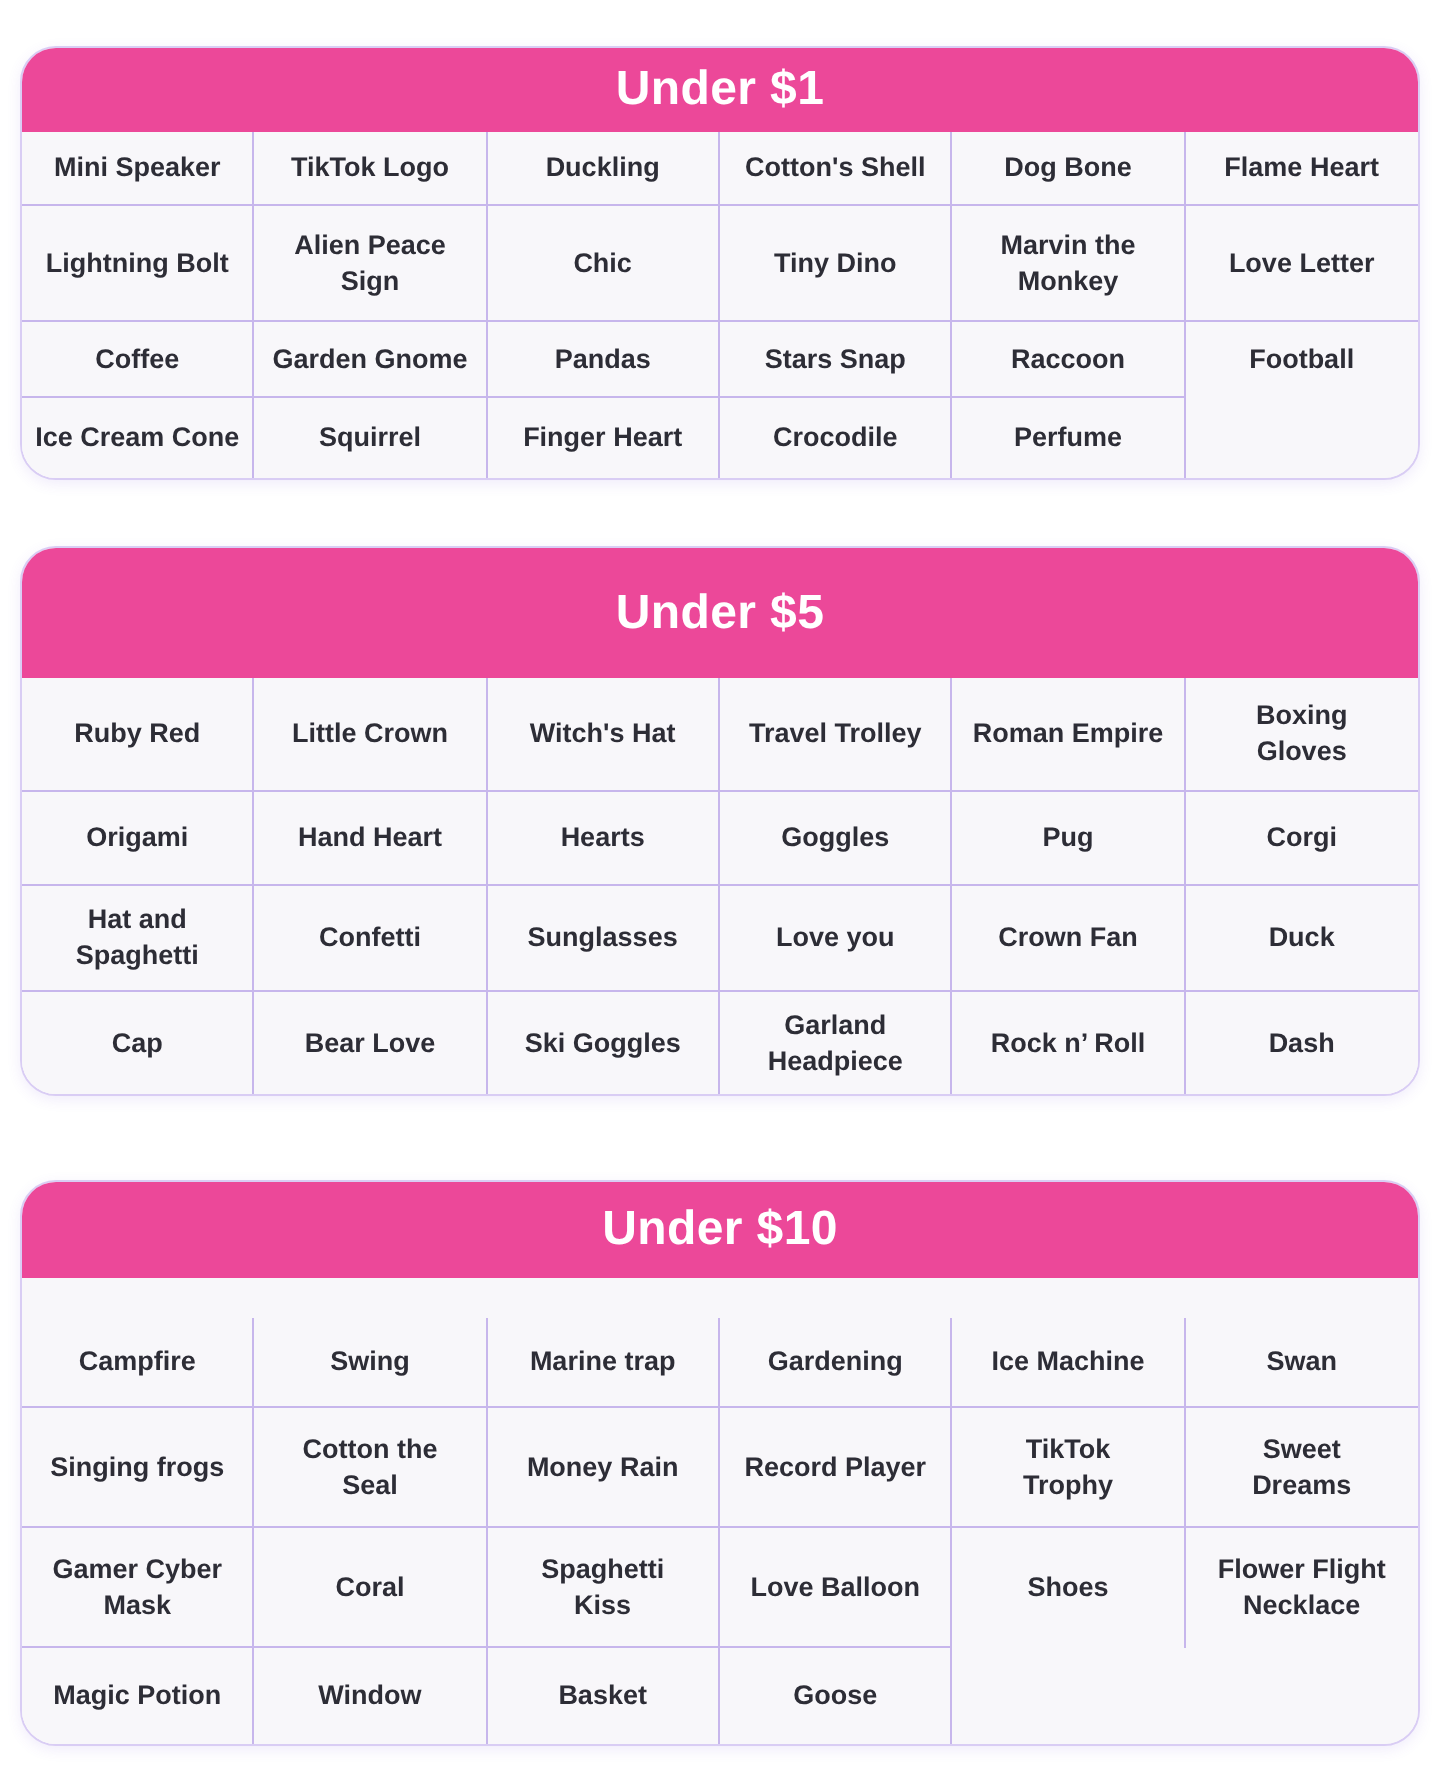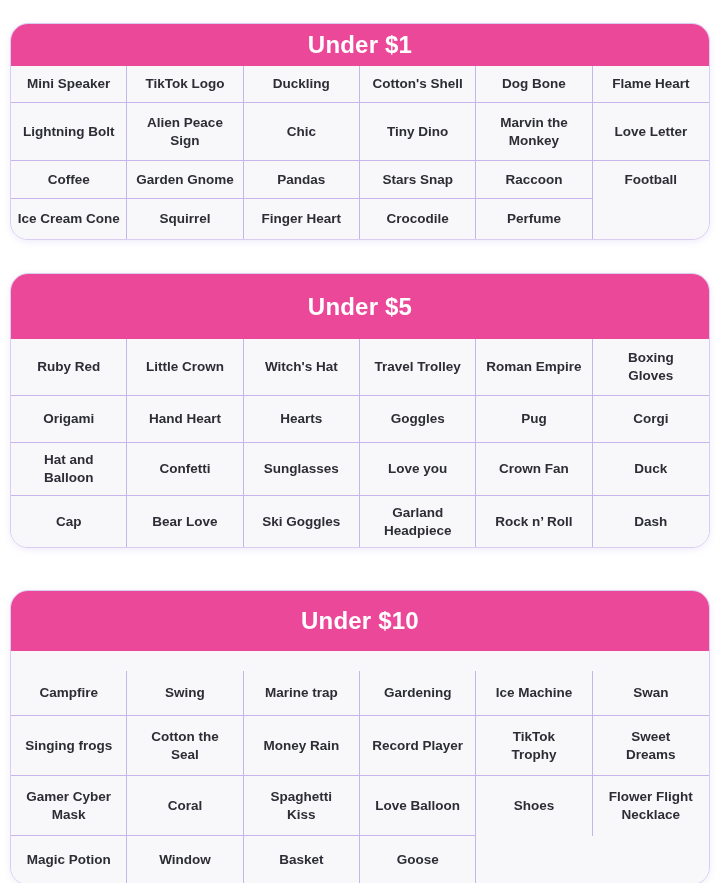--- a/index.html
+++ b/index.html
@@ -24,21 +24,21 @@
     color: #ffffff;
     font-weight: 700;
     font-size: 24px;
     letter-spacing: 0.2px;
     display: flex;
     align-items: center;
     justify-content: center;
   }
   .card-1 .card-header { height: 42px; }
   .card-2 .card-header { height: 65px; }
-  .card-3 .card-header { height: 60px; }
+  .card-3 .card-header { height: 48px; }
 
   .grid {
     display: grid;
     grid-template-columns: repeat(6, 1fr);
     background: #f8f7fa;
   }
   .card-1 .grid { grid-template-rows: 37px 58px 38px 40px; }
   .card-2 .grid { grid-template-rows: 57px 47px 53px 51px; }
   .card-3 .grid { grid-template-rows: 45px 60px 60px 48px; margin-top: 20px; }
 
@@ -127,21 +127,21 @@
           <div class="cell">Roman Empire</div>
           <div class="cell">Boxing
 Gloves</div>
           <div class="cell">Origami</div>
           <div class="cell">Hand Heart</div>
           <div class="cell">Hearts</div>
           <div class="cell">Goggles</div>
           <div class="cell">Pug</div>
           <div class="cell">Corgi</div>
           <div class="cell">Hat and
-Balloon</div>
+Spaghetti</div>
           <div class="cell">Confetti</div>
           <div class="cell">Sunglasses</div>
           <div class="cell">Love you</div>
           <div class="cell">Crown Fan</div>
           <div class="cell">Duck</div>
           <div class="cell">Cap</div>
           <div class="cell">Bear Love</div>
           <div class="cell">Ski Goggles</div>
           <div class="cell">Garland
 Headpiece</div>

